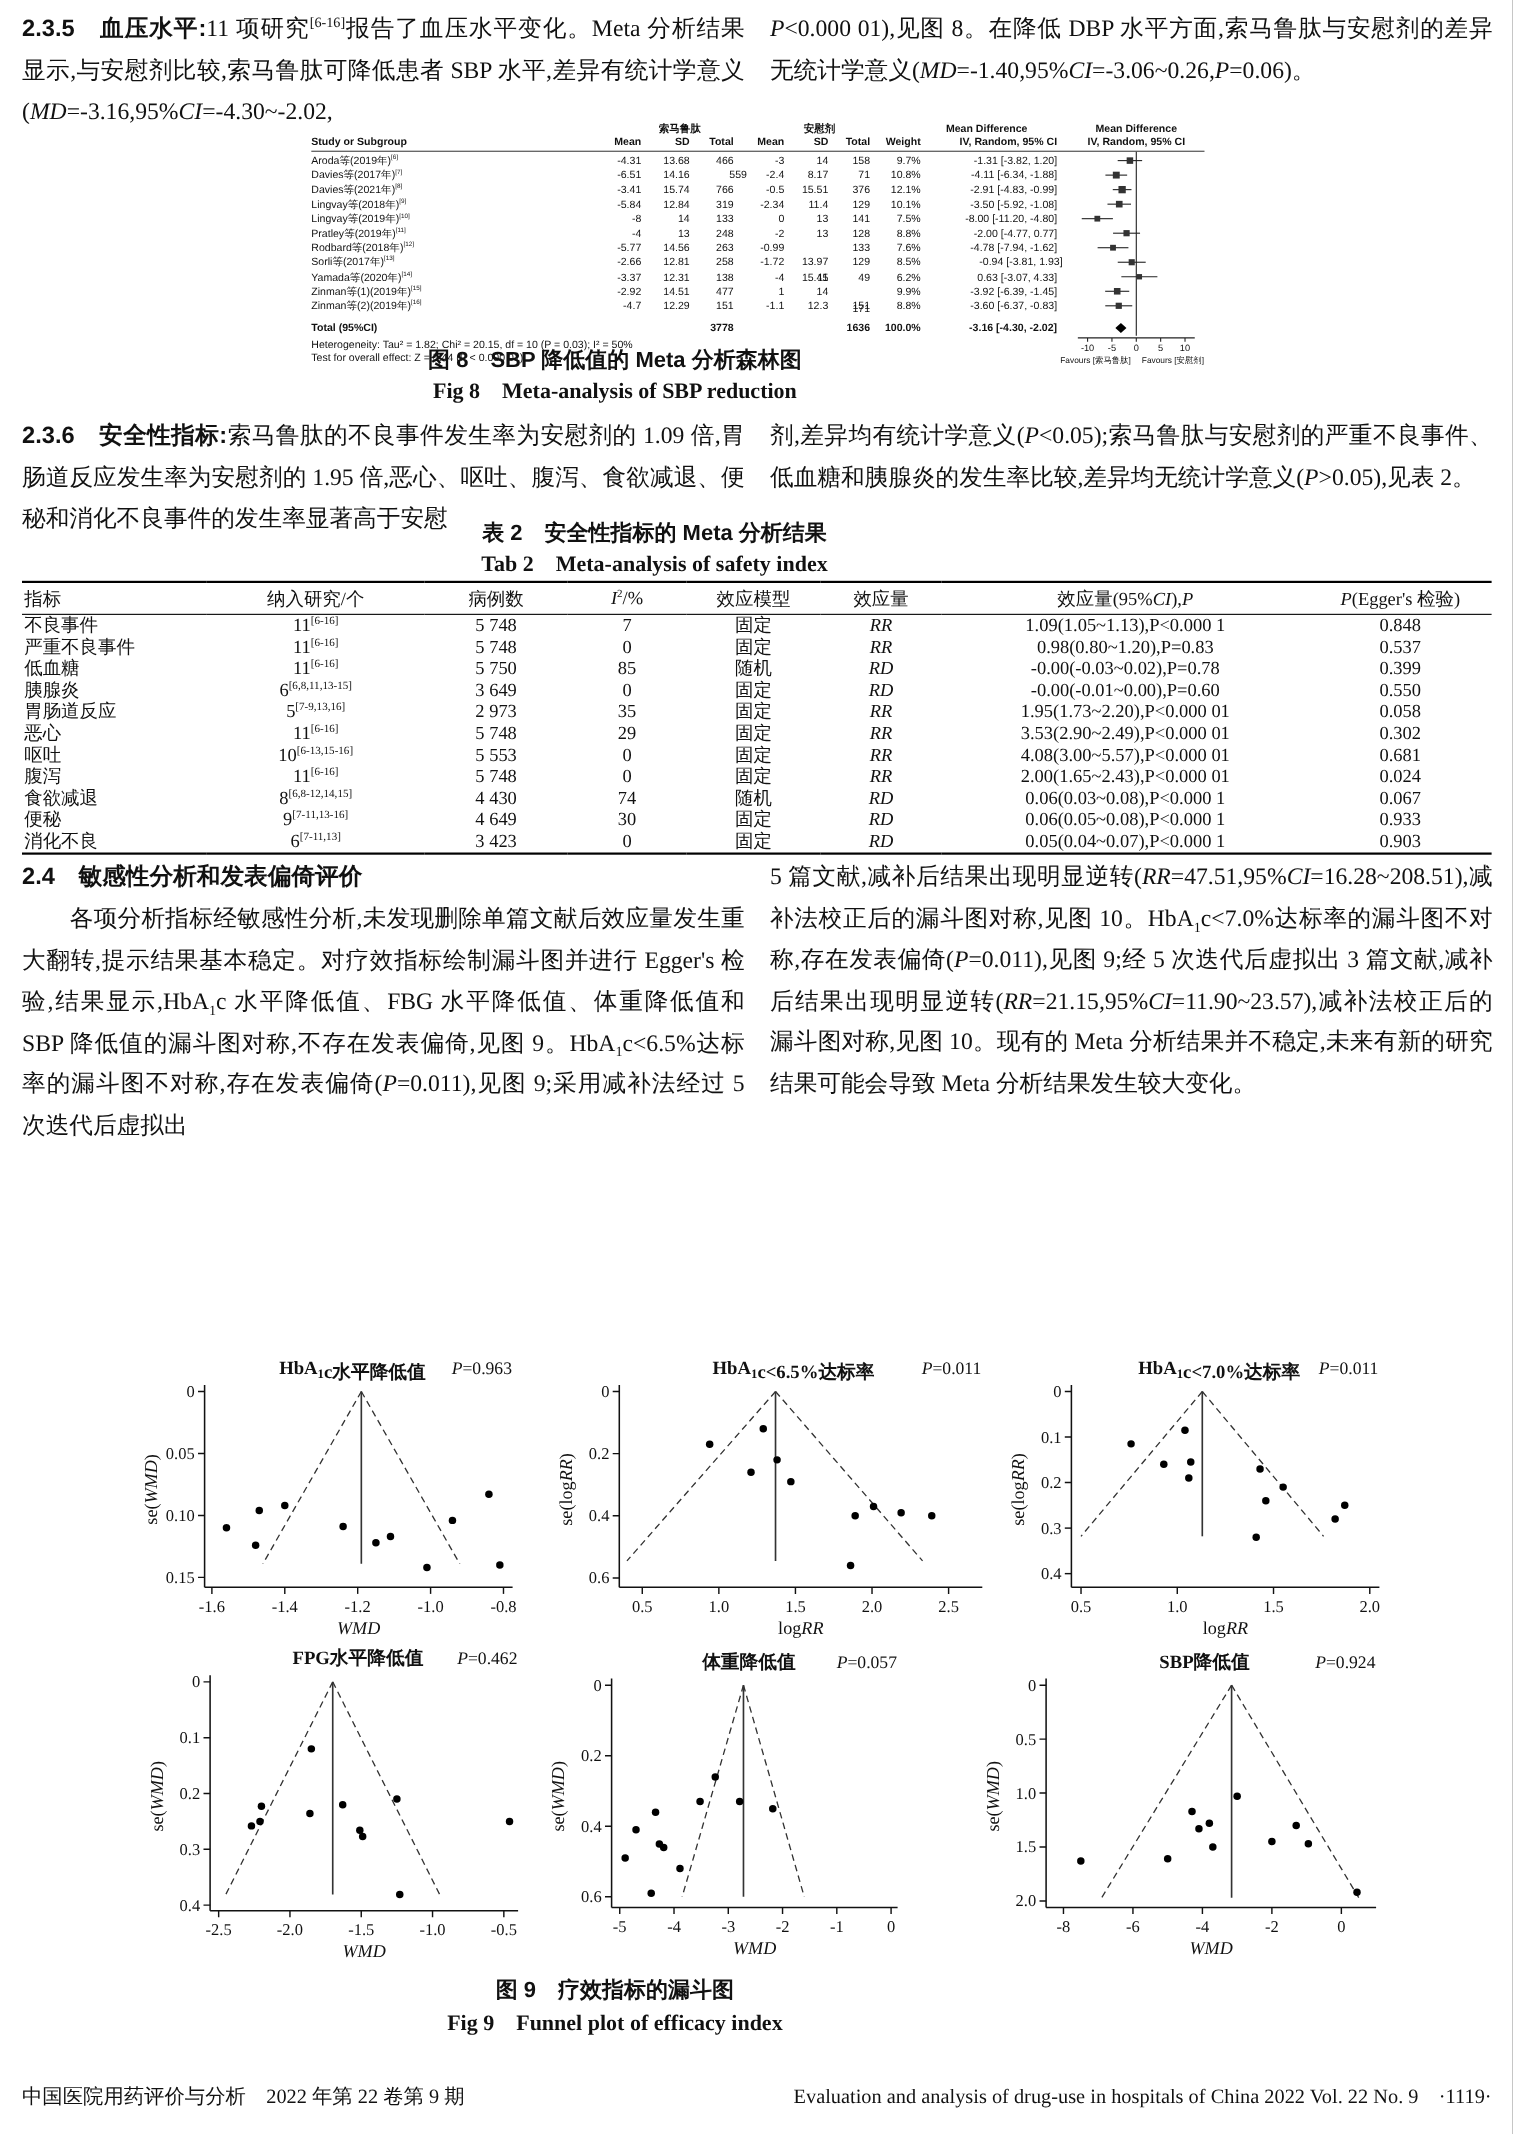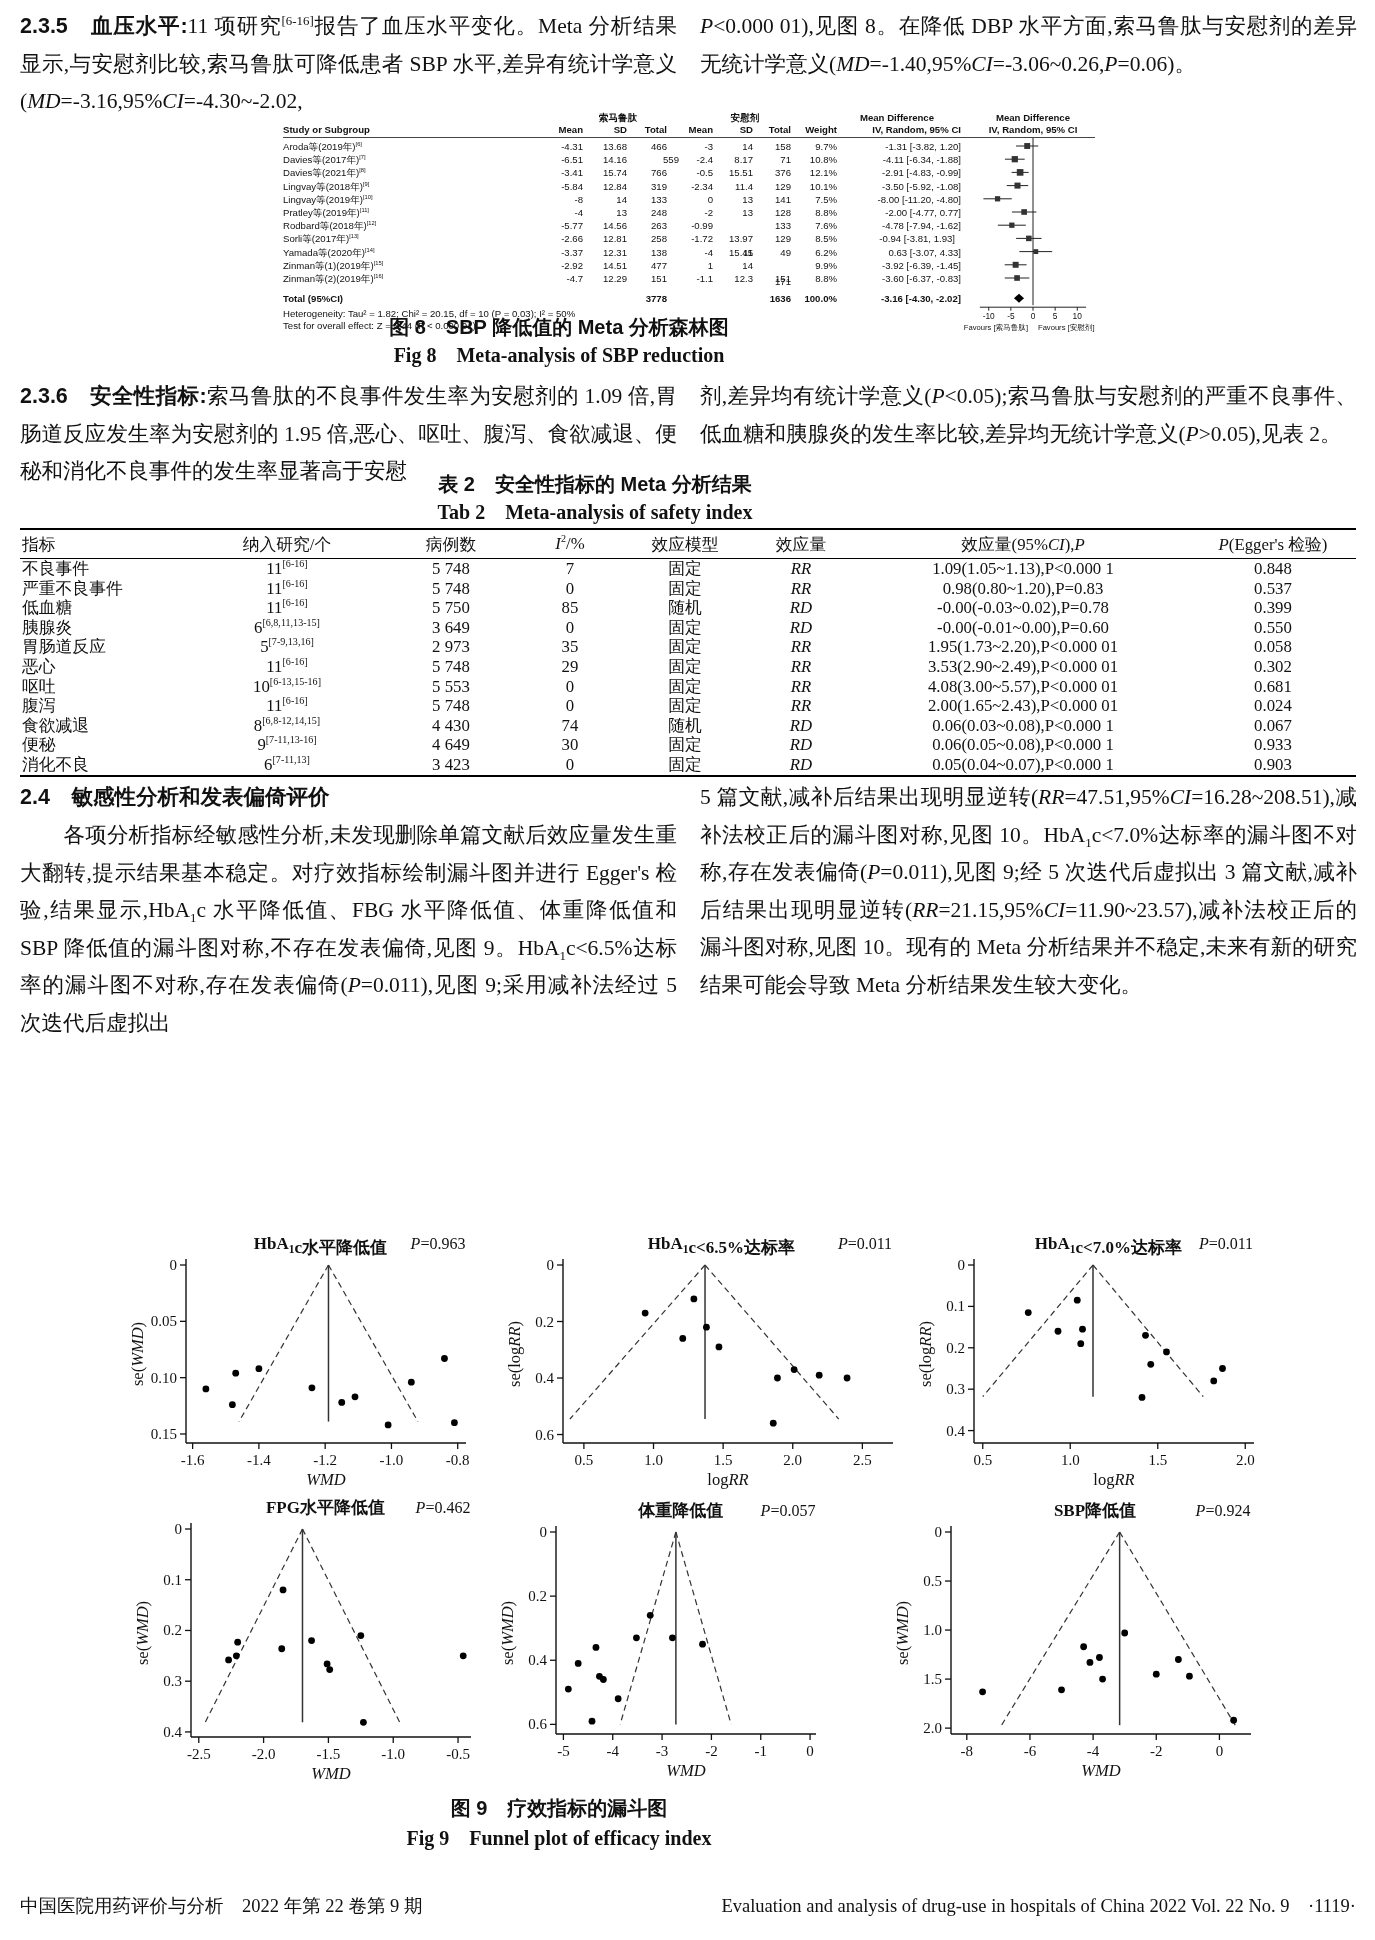--- a/index.html
+++ b/index.html
@@ -145,21 +145,21 @@
       </div>
       <div class="frow" style="top: 121.4px;">
         <span class="fcell" style="left: 0px;"><span>Sorli等(2017年)</span><span class="sp">[13]</span></span>
         <span class="fcell fr" style="right: 512px;">-2.66</span>
         <span class="fcell fr" style="right: 468px;">12.81</span>
         <span class="fcell fr" style="right: 428px;">258</span>
         <span class="fcell fr" style="right: 382px;">-1.72</span>
         <span class="fcell fr" style="right: 342px;">13.97</span>
         <span class="fcell fr" style="right: 304px;">129</span>
         <span class="fcell fr" style="right: 258px;">8.5%</span>
-        <span class="fcell fr" style="right: 140px;">-0.94 [-3.81, 1.93]</span>
+        <span class="fcell fr" style="right: 129px;">-0.94 [-3.81, 1.93]</span>
       </div>
       <div class="frow" style="top: 134.6px;">
         <span class="fcell" style="left: 0px;"><span>Yamada等(2020年)</span><span class="sp">[14]</span></span>
         <span class="fcell fr" style="right: 512px;">-3.37</span>
         <span class="fcell fr" style="right: 468px;">12.31</span>
         <span class="fcell fr" style="right: 428px;">138</span>
         <span class="fcell fr" style="right: 382px;">-4</span>
         <span class="fcell fr" style="right: 342px;">11</span>
         <span class="fcell fr" style="right: 304px;">49</span>
         <span class="fcell fr" style="right: 258px;">6.2%</span>

